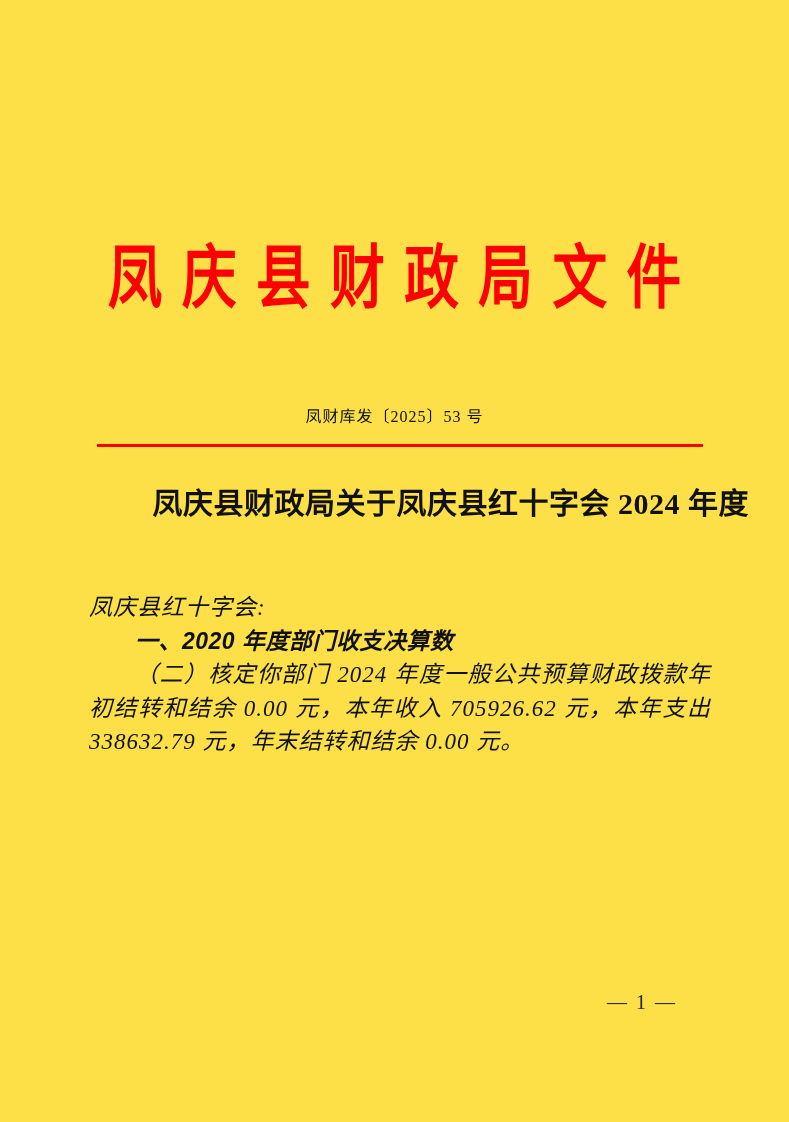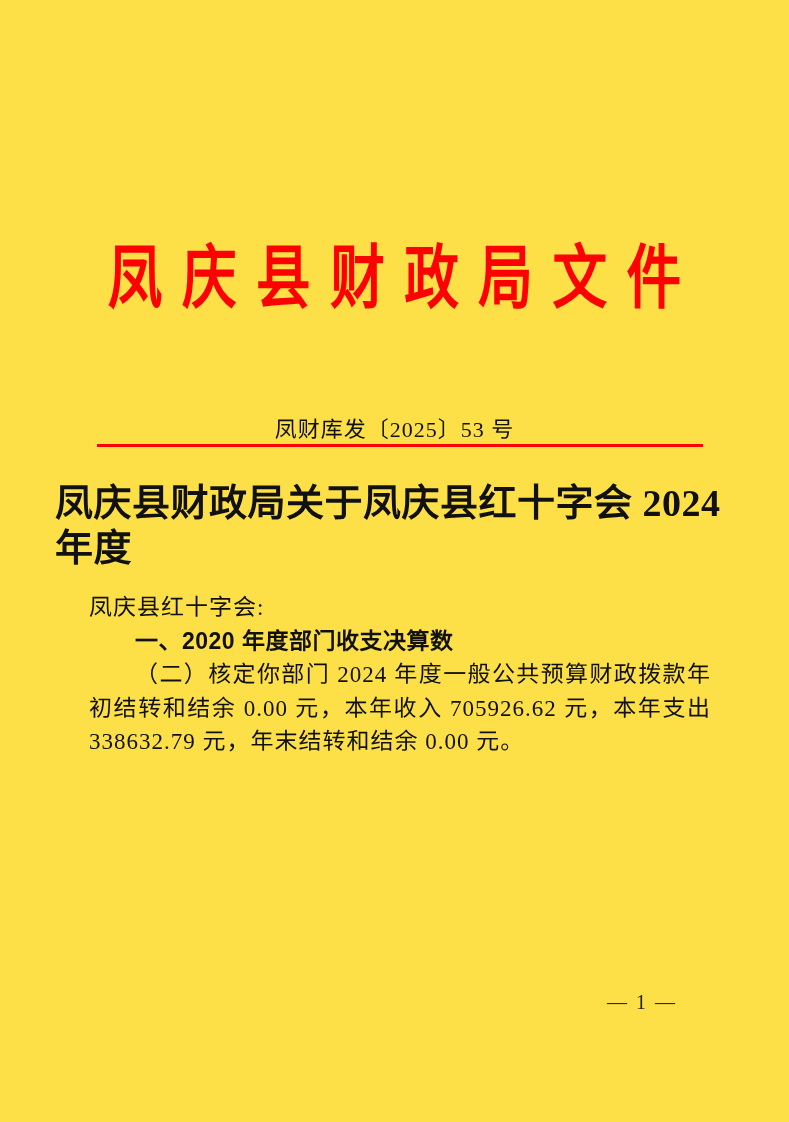--- a/index.html
+++ b/index.html
@@ -31,50 +31,49 @@
     text-indent:25px;
     white-space:nowrap;
     transform:scaleX(0.78);
     transform-origin:center;
     line-height:90px;
   }
   .doc-number{
     position:absolute;
     top:402px; left:0; width:100%;
     text-align:center;
-    font-size:22px;
+    font-size:16px;
     letter-spacing:1px;
     line-height:30px;
-    margin-top:13px;
   }
   .red-rule{
     position:absolute;
     top:444px; left:97px;
     width:606px; height:3px;
     background:var(--rule-red);
   }
   .doc-title{
     position:absolute;
-    top:481px; left:55px; right:55px;
-    text-align:left;
-    font-size:38px;
+    top:481px; left:55px; right:40px;
+    text-align:right;
+    font-size:30px;
     font-weight:bold;
     line-height:45px;
     letter-spacing:0.5px;
   }
   .doc-body{
     position:absolute;
     top:591px; left:89px;
     width:622px;
     font-size:23px;
     line-height:33.5px;
     letter-spacing:1px;
     text-align:justify;
   }
-  .doc-body p{ margin:0; }
+  .doc-body p{ margin:0;font-style:italic; }
   .salutation{ text-indent:0; }
   .para{ text-indent:2em; }
   .section-heading{
     text-indent:2em;
     font-weight:bold;
     font-family:"Liberation Sans","DejaVu Sans",sans-serif;
     letter-spacing:0.5px;
   }
   .page-number{
     position:absolute;

